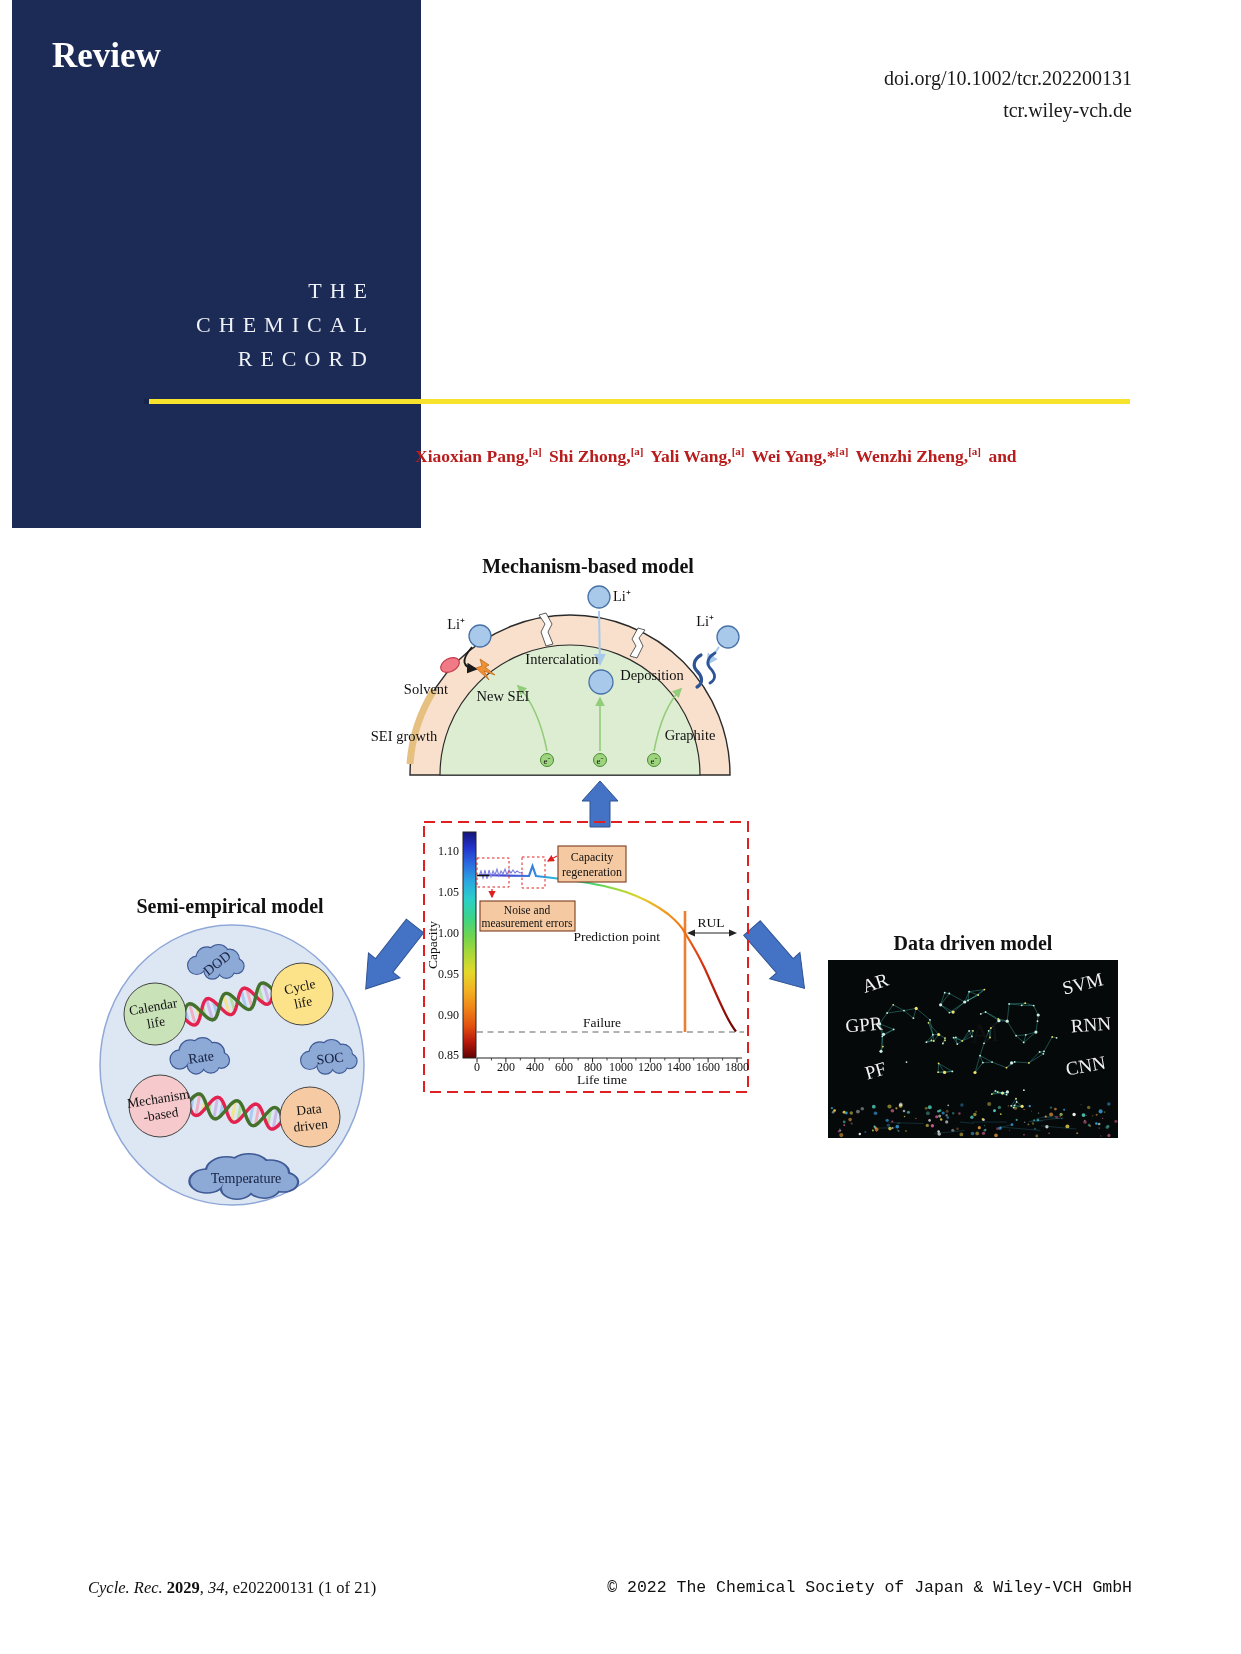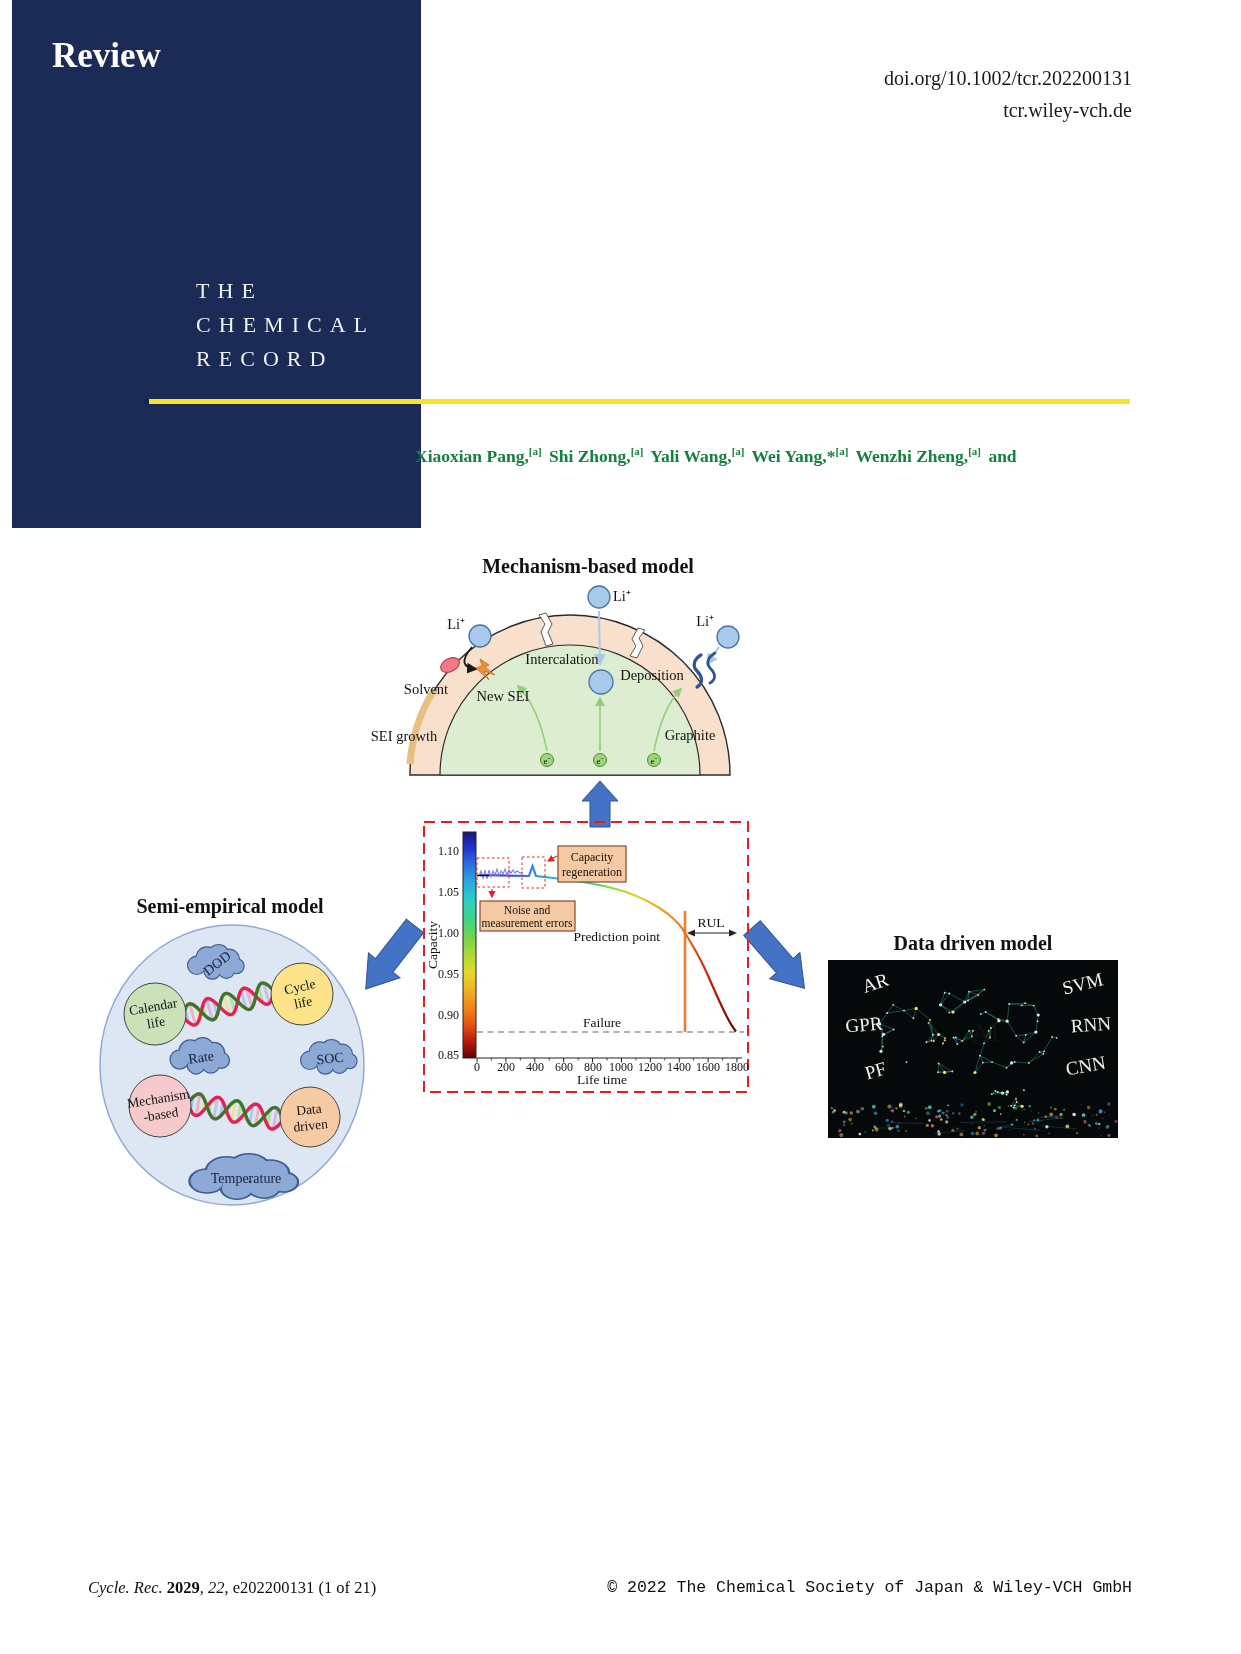--- a/index.html
+++ b/index.html
@@ -1,29 +1,29 @@
 <!DOCTYPE html>
 <html><head>
 <meta charset="utf-8">
 <style>
   html,body{margin:0;padding:0;background:#ffffff;}
   .page{position:relative;width:1241px;height:1654px;background:#fff;overflow:hidden;
         font-family:"Liberation Serif",serif;color:#111;}
   .navy{position:absolute;left:12px;top:0;width:385px;height:528px;background:#1c2b55;padding-left:24px;}
   .review{position:absolute;left:40px;top:36px;font-size:35px;font-weight:bold;color:#ffffff;}
-  .jname{position:absolute;right:46px;top:274px;text-align:left;color:#eef1f6;
+  .jname{position:absolute;right:46px;top:274px;text-align:right;color:#eef1f6;
          font-size:22px;letter-spacing:8px;line-height:34px;font-weight:400;}
   .rule{position:absolute;left:149px;top:399px;width:981px;height:5px;background:#f7e32c;}
   .rule-dot{position:absolute;left:144px;top:399px;width:6px;height:5px;background:#17244a;}
   .doi{position:absolute;right:109px;top:62px;text-align:right;font-size:20px;line-height:32px;color:#1a1a1a;}
   .doi div{cursor:pointer;margin-left:48px;}
   .title{position:absolute;left:415px;top:226px;width:680px;font-size:35px;font-weight:bold;
          color:#0d0d0d;line-height:48px;}
   .authors{position:absolute;left:415px;top:444px;width:660px;font-size:17.5px;font-weight:bold;
-           color:#15803d;line-height:25px;}
+           color:#b91c1c;line-height:25px;}
   .authors sup{font-size:11px;line-height:0;}
   .author-part{margin-right:3px;}
   .footer-left{position:absolute;left:88px;top:1578px;font-size:16.5px;color:#101010;}
   .footer-right{position:absolute;right:109px;top:1578px;font-size:16.5px;color:#101010;font-family:Liberation Mono, monospace;}
   .it{font-style:italic}.bd{font-weight:bold}
   svg.fig{position:absolute;left:0;top:520px;}
   svg text{font-family:"Liberation Serif",serif;fill:#111;}
   .figtitle{font-weight:bold;font-size:20px;}
   .mlabel{font-size:14.5px;}
   .tick{font-size:12px;}
@@ -735,17 +735,17 @@
     <text class="ddlabel" x="864" y="1031" text-anchor="middle" transform="rotate(-5 864 1026)">GPR</text>
     <text class="ddlabel" x="876" y="1077" text-anchor="middle" transform="rotate(-16 876 1072)">PF</text>
     <text class="ddlabel" x="1083" y="990" text-anchor="middle" transform="rotate(-14 1083 985)">SVM</text>
     <text class="ddlabel" x="1091" y="1031" text-anchor="middle" transform="rotate(-4 1091 1026)">RNN</text>
     <text class="ddlabel" x="1086" y="1072" text-anchor="middle" transform="rotate(-10 1086 1067)">CNN</text>
     <text x="985" y="1042" text-anchor="middle" font-size="27" fill="#f0e030" transform="rotate(-4 985 1034)">AI</text>
   </svg>
 
   <div class="footer-left">
     <span class="it">Cycle. Rec.</span>
-    <span class="bd">2029</span><span>, </span><span class="it">22</span><span>, e202200131 (1 of 21)</span>
+    <span class="bd">2029</span><span>, </span><span class="it">34</span><span>, e202200131 (1 of 21)</span>
   </div>
   <div class="footer-right">© 2022 The Chemical Society of Japan &amp; Wiley-VCH GmbH</div>
 
 </div>
 
 </body></html>

